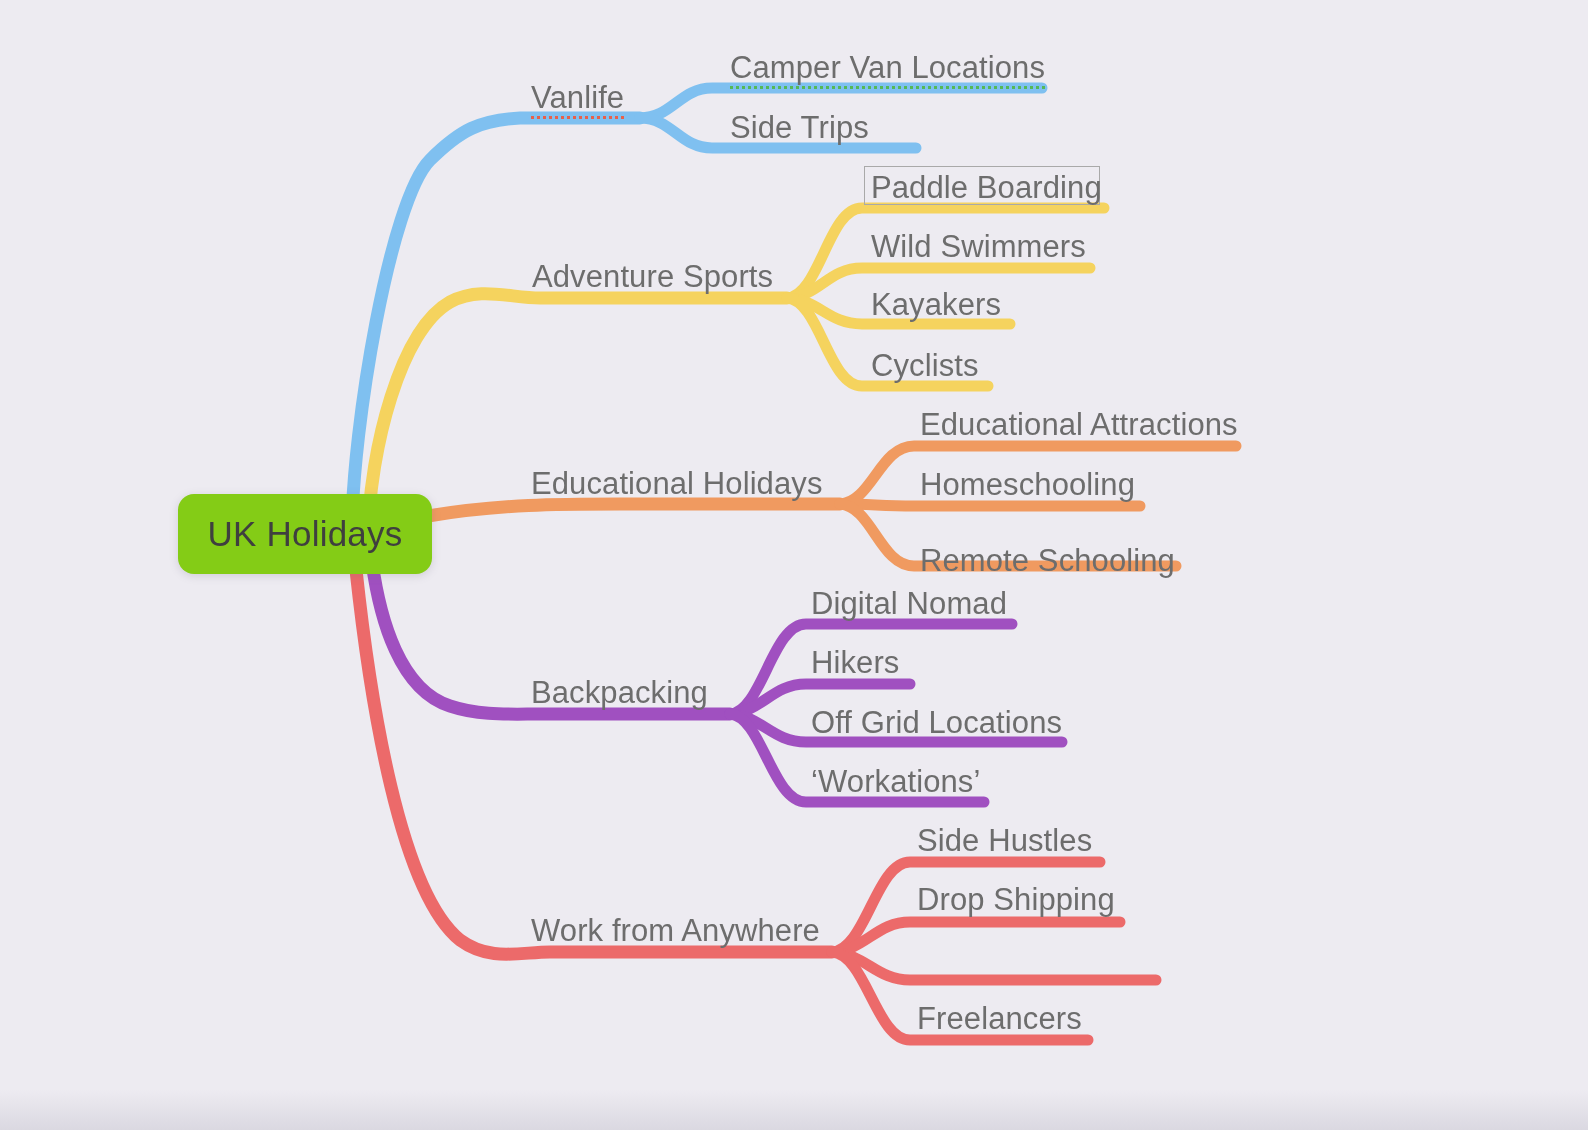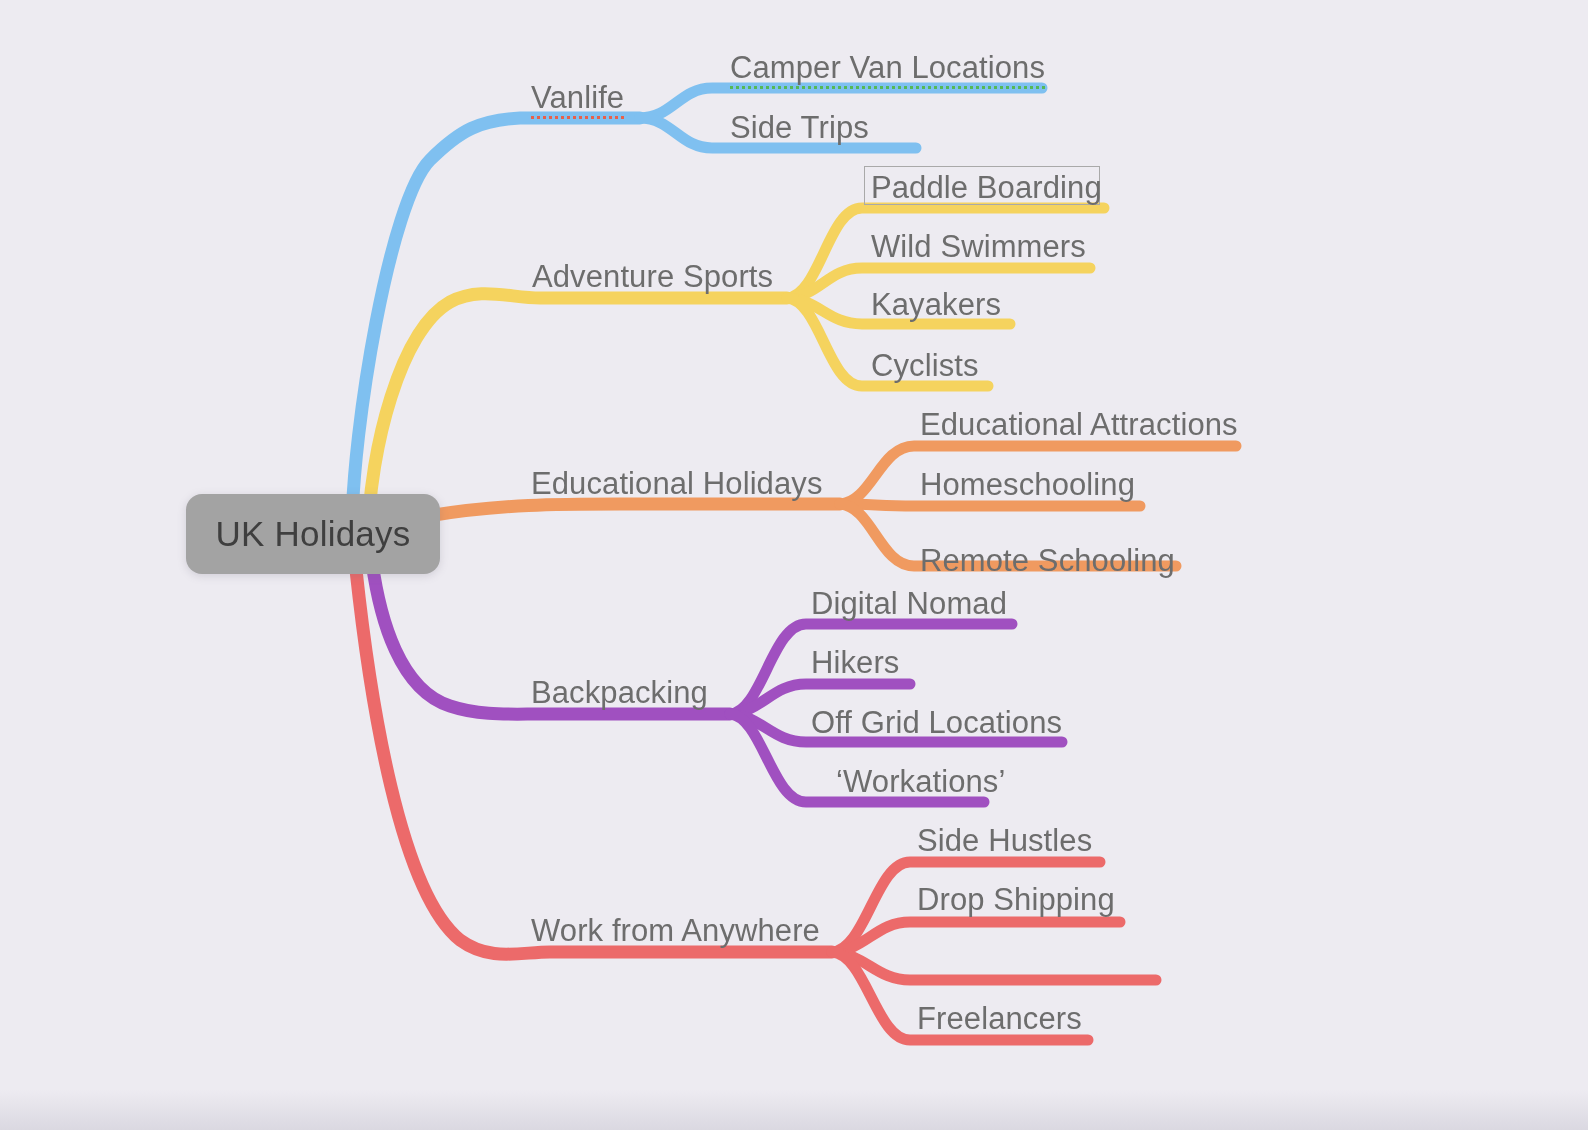--- a/index.html
+++ b/index.html
@@ -51,27 +51,26 @@
     border: 1px solid #a9a9a9;
     background: transparent;
     box-sizing: border-box;
   }
   #root-node {
     position: absolute;
     left: 178px;
     top: 494px;
     width: 254px;
     height: 80px;
-    background: #a3a3a3;
+    background: #84cc16;
     border-radius: 16px;
     box-shadow: 0 2px 9px rgba(110,105,125,0.22);
     display: flex;
     align-items: center;
     justify-content: center;
-    margin-left: 8px;
   }
   #root-node span {
     color: #3f3f3f;
     font-size: 35px;
     letter-spacing: 0.2px;
     white-space: nowrap;
   }
 </style>
 </head>
 <body>
@@ -173,21 +172,21 @@
   </div>
   <div class="node-label lvl2" style="left:811px; top:588px;">
     <span>Digital Nomad</span>
   </div>
   <div class="node-label lvl2" style="left:811px; top:647px;">
     <span>Hikers</span>
   </div>
   <div class="node-label lvl2" style="left:811px; top:707px;">
     <span>Off Grid Locations</span>
   </div>
-  <div class="node-label lvl2" style="left:836px; top:766px;">
+  <div class="node-label lvl2" style="left:811px; top:766px;">
     <span>‘Workations’</span>
   </div>
 
   <div class="node-label lvl1" style="left:531px; top:915px;">
     <span>Work from Anywhere</span>
   </div>
   <div class="node-label lvl2" style="left:917px; top:825px;">
     <span>Side Hustles</span>
   </div>
   <div class="node-label lvl2" style="left:917px; top:884px;">

